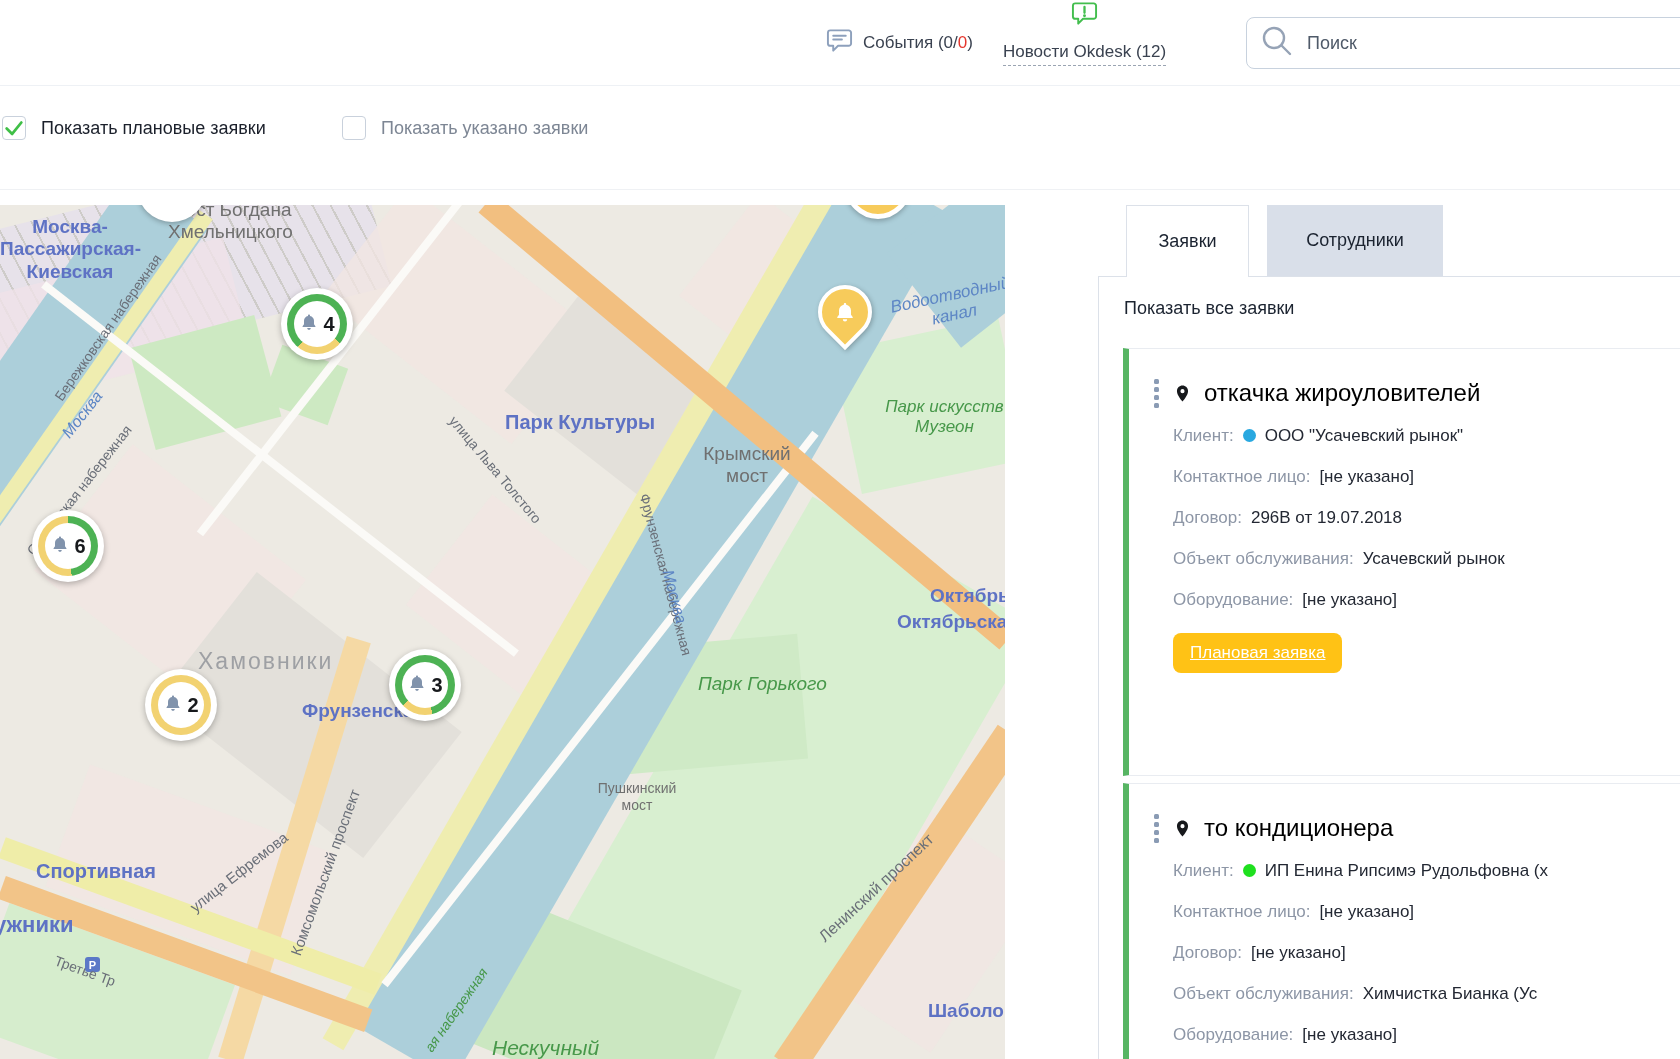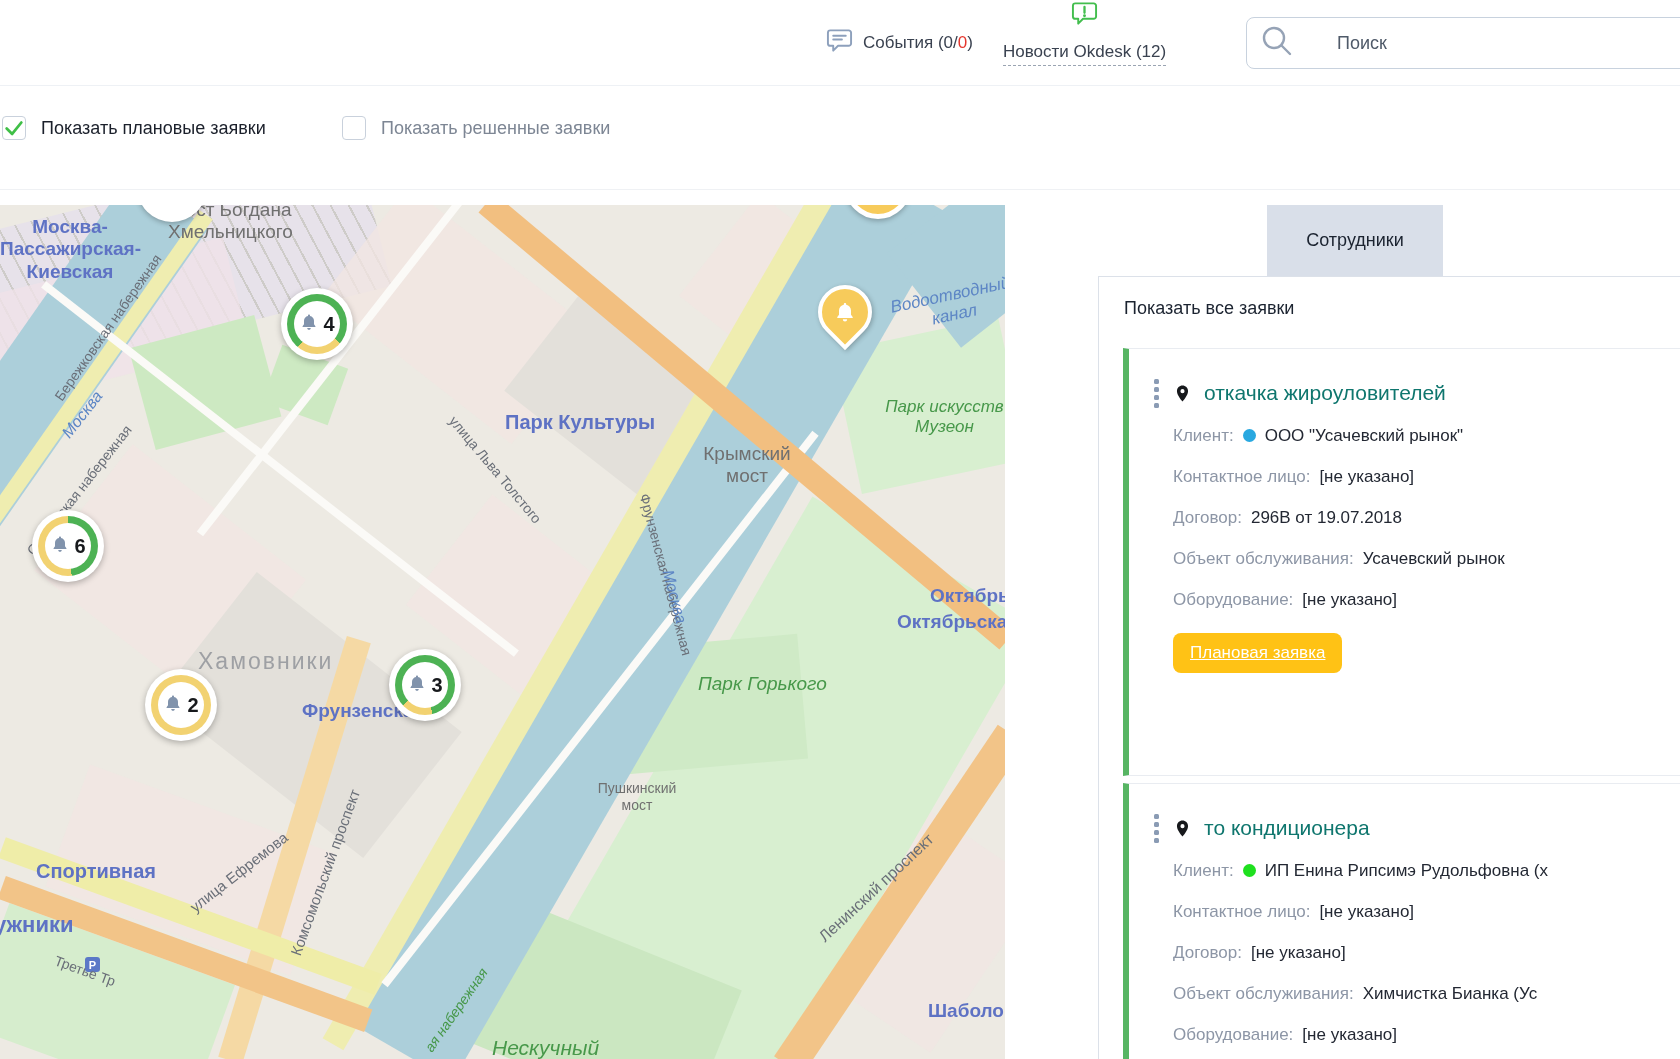--- a/index.html
+++ b/index.html
@@ -6,21 +6,21 @@
   html,body { margin:0; padding:0; background:#fff; }
   body { font-family:"Liberation Sans", sans-serif; color:#1c212b; }
   .canvas { position:relative; width:1680px; height:1059px; overflow:hidden; background:#fff; }
 
   
   .header { position:absolute; left:0; top:0; width:1680px; height:86px; border-bottom:1px solid #EEF1F5; background:#fff; z-index:20; }
   .hitem { position:absolute; top:0; height:86px; display:flex; align-items:center; gap:10px; font-size:17px; color:#3a4250; }
   .red { color:#E5362D; }
   .news-label { border-bottom:1px dashed #9AA4B2; padding-bottom:3px; color:#3a4250; }
   .searchbox { position:absolute; left:1246px; top:17px; width:448px; height:52px; border:1px solid #C8D2DE; border-radius:8px; display:flex; align-items:center; padding:0 12px; gap:10px; background:#fff; }
-  .searchbox input { border:none; outline:none; font-size:18px; color:#737373; width:300px; font-family:"Liberation Sans", sans-serif; background:transparent;margin-left:30px; }
+  .searchbox input { border:none; outline:none; font-size:18px; color:#737373; width:300px; font-family:"Liberation Sans", sans-serif; background:transparent; }
   .searchbox input::placeholder { color:#4f5a69; opacity:1; }
 
   
   .filters { position:absolute; left:0; top:87px; width:1680px; height:103px; border-bottom:1px solid #EFF1F4; background:#fff; z-index:19; }
   .checkgroup { position:absolute; top:29px; display:flex; align-items:center; gap:15px; font-size:18px; }
   .checkbox { width:24px; height:24px; border:1px solid #C9D1DC; border-radius:4px; background:#fff; display:flex; align-items:center; justify-content:center; flex:0 0 auto; }
   .lbl-dark { color:#1b202b; }
   .lbl-muted { color:#7d8694; }
 
   
@@ -55,21 +55,21 @@
   .show-all { position:absolute; left:1124px; top:298px; font-size:18px; color:#1b2330; z-index:13; cursor:pointer; }
 
   .card { position:absolute; left:1123px; width:558px; background:#fff; border-top:1px solid #E9ECF1; border-bottom:1px solid #E9ECF1; border-left:6px solid #57B563; z-index:13; }
   .card-1 { top:348px; height:428px; }
   .card-2 { top:783px; height:330px; }
   .card-inner { padding:27px 6px 0 23px; }
   .title-row { display:flex; align-items:center; gap:12px; height:34px; }
   .drag-handle { display:flex; flex-direction:column; gap:3px; cursor:grab; padding:2px; }
   .drag-handle span { width:5px; height:5px; border-radius:1.5px; background:#8A9BB4; }
   .pin-ico svg { width:19px; height:19px; fill:#17191c; display:block; }
-  .card-title { font-size:21px; color:#0f766e;text-align:center; }
+  .card-title { font-size:24px; color:#000000;text-align:center; }
   .fields { margin-left:21px; margin-top:5px; }
   .field { height:41px; line-height:41px; font-size:17px; white-space:nowrap; overflow:hidden; }
   .field .flbl { color:#8D96A6; margin-right:9px; }
   .field .fval { color:#232833; }
   .dot { display:inline-block; width:13px; height:13px; border-radius:50%; margin:0 9px -1px 0; }
   .dot-blue { background:#29A8E0; }
   .dot-green { background:#1FE01F; }
   .badge { display:inline-block; margin:13px 0 0 21px; background:#FFC215; color:#fff; font-size:17px; padding:10px 17px; border-radius:8px;text-decoration:underline; }
 </style>
 </head>
@@ -112,21 +112,21 @@
     <div class="checkgroup" style="left:2px;align-items:center;">
       <span class="checkbox">
         <svg width="22" height="22" viewBox="0 0 24 24">
             <path d="M4 12.5l6 6L20 6" fill="none" stroke="#3FBF47" stroke-width="3" stroke-linecap="round" stroke-linejoin="round"></path>
           </svg>
       </span>
       <span class="lbl-dark">Показать плановые заявки</span>
     </div>
     <div class="checkgroup" style="left:342px;">
       <span class="checkbox"></span>
-      <span class="lbl-muted">Показать решенные заявки</span>
+      <span class="lbl-muted">Показать указано заявки</span>
     </div>
   </div>
 
   <div class="map">
 
     <div class="band" style="left:-50px;top:-15px;width:430px;height:150px;background:repeating-linear-gradient(76deg,rgba(96,96,108,.22) 0 2px,#E7E2EA 2px 16px);transform:rotate(-14deg);"></div>
     <div class="band" style="left:-20px;top:62px;width:260px;height:110px;background:#F0E2E8;transform:rotate(-14deg);opacity:.8;"></div>
     <div class="band" style="left:340px;top:40px;width:240px;height:140px;background:#F2E5E2;transform:rotate(38deg);opacity:.75;"></div>
     <div class="band" style="left:700px;top:30px;width:180px;height:130px;background:#F2E5E2;transform:rotate(38deg);opacity:.75;"></div>
     <div class="band" style="left:60px;top:290px;width:220px;height:160px;background:#F2E5E2;transform:rotate(38deg);opacity:.7;"></div>
@@ -240,20 +240,23 @@
     </div>
 
     <div class="pinmark" style="left:818px;top:80px;">
       <svg viewBox="0 0 24 24">
           <path d="M12 3c-.7 0-1.2.5-1.2 1.1v.7C8 5.4 6 7.7 6 10.5v4.2L4.3 17v1h15.4v-1L18 14.7v-4.2c0-2.8-2-5.1-4.8-5.7v-.7C13.2 3.5 12.7 3 12 3zM9.8 19.3a2.2 2.2 0 0 0 4.4 0z"></path>
         </svg>
     </div>
   </div>
 
   <div class="panel-box"></div>
+  <div class="tab tab-active">
+      <span>Заявки</span>
+    </div>
   <div class="tab tab-inactive">
       <span>Сотрудники</span>
     </div>
   <div class="show-all">Показать все заявки</div>
 
   <div class="card card-1">
     <div class="card-inner">
       <div class="title-row">
         <span class="drag-handle">
             <span></span>

